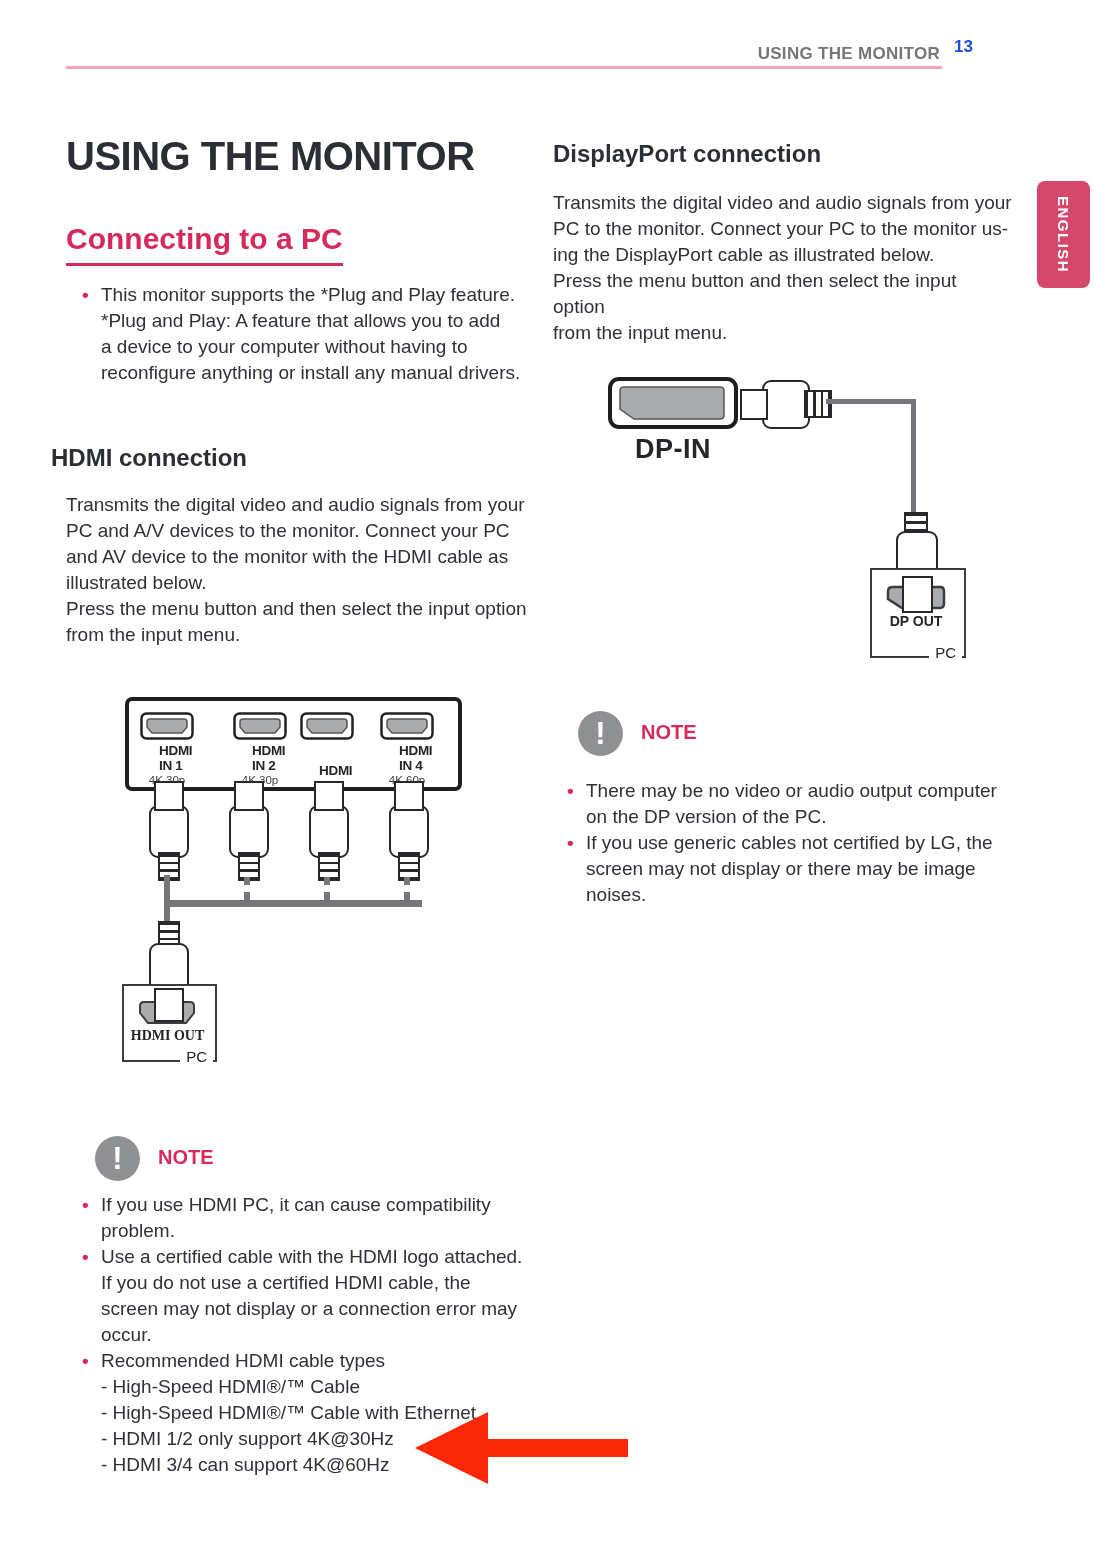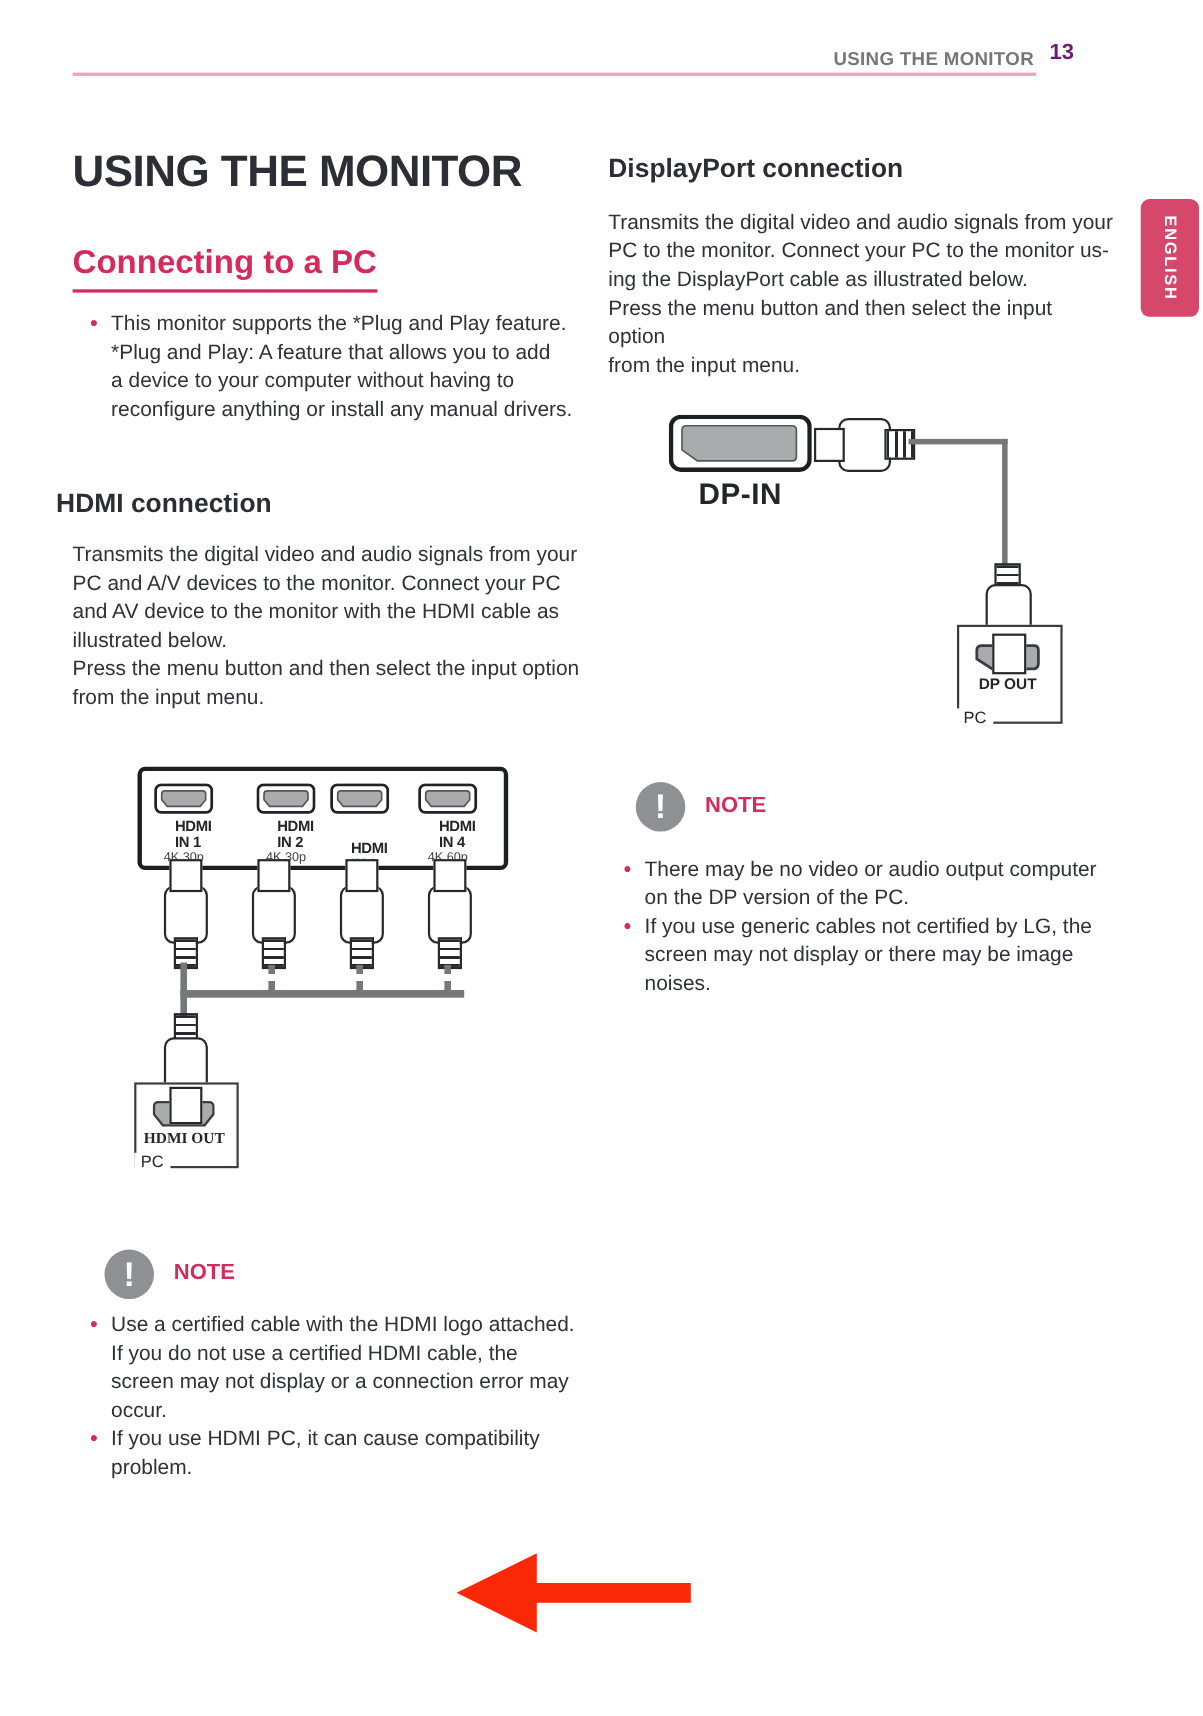--- a/index.html
+++ b/index.html
@@ -4,21 +4,21 @@
 <style>
   html,body{margin:0;padding:0;background:#fff;}
   .page{position:relative;width:1094px;height:1560px;background:#ffffff;overflow:hidden;
         font-family:"Liberation Sans",sans-serif;color:#2e3137;}
   .abs{position:absolute;}
   .pre{white-space:pre-line;}
 
   
   .hdr-label{left:500px;top:44px;width:440px;text-align:right;font-size:17px;font-weight:bold;
              color:#75767a;letter-spacing:.3px;}
-  .hdr-num{left:954px;top:37px;font-size:20px;font-weight:bold;color:#701a75;}
+  .hdr-num{left:954px;top:37px;font-size:17px;font-weight:bold;color:#1d4ed8;}
   .hdr-rule{left:66px;top:66px;width:876px;height:3px;background:#f0a2b8;}
 
   
   .h1{left:66px;top:134px;font-size:40px;font-weight:bold;color:#2b2e34;letter-spacing:-.5px;}
   .h2{left:66px;top:222px;font-size:30px;font-weight:bold;color:#d52a5c;
       border-bottom:3.5px solid #d52a5c;padding-bottom:7px;display:inline-block;}
   .h3{font-size:24px;font-weight:bold;color:#2b2e34;}
   .body-t{font-size:19px;line-height:26px;color:#2e3137;}
 
   ul.blist{list-style:none;margin:0;padding:0;}
@@ -39,21 +39,21 @@
   .port-lab{font-size:13.5px;font-weight:bold;color:#232528;margin-top:3px;letter-spacing:-.3px;margin-left:32px;}
   .port-spec{font-size:11.5px;color:#3a3d42;margin-top:1px;}
   .neck{background:#fff;border:2px solid #26282b;z-index:5;}
   .pbody{background:#fff;border:2px solid #26282b;border-radius:9px;}
   .ribs-v{border:2px solid #26282b;background:repeating-linear-gradient(180deg,#26282b 0 2.5px,#ffffff 2.5px 7.5px);}
   .ribs-h{border:2px solid #26282b;background:repeating-linear-gradient(90deg,#26282b 0 2.5px,#ffffff 2.5px 7.5px);}
   .cable{background:#76777b;}
   .cable-dash{width:6px;background:repeating-linear-gradient(180deg,#76777b 0 8px,transparent 8px 15px);}
   .pcbox{border:2px solid #3a3c40;background:#fff;}
   .pcport-lab{text-align:center;font-size:14px;font-weight:bold;color:#232528;}
-  .pc-lab{text-align:left;font-size:15px;color:#232528;z-index:6;}
+  .pc-lab{text-align:right;font-size:15px;color:#232528;z-index:6;}
   .pc-lab span{background:#fff;padding:0 6px;}
 
   
   .lang-tab{left:1037px;top:181px;width:53px;height:107px;background:#d5476b;border-radius:8px;
             display:flex;align-items:center;justify-content:center;}
   .lang-tab span{writing-mode:vertical-rl;color:#fff;font-size:15px;font-weight:bold;letter-spacing:1.5px;}
 </style>
 </head>
 <body>
 
@@ -149,26 +149,31 @@
   <svg class="abs" style="left:138px;top:1000px;" width="58" height="26" viewBox="0 0 58 26">
       <path d="M6 2 H52 Q56 2 56 6 V13 L48 23 H10 L2 13 V6 Q2 2 6 2 Z" fill="#a9abad" stroke="#3a3c40" stroke-width="2"></path>
     </svg>
   <div class="abs neck" style="left:154px;top:988px;width:26px;height:30px;"></div>
   <div class="abs pcport-lab" style="left:122px;top:1028px;width:91px;font-family:Liberation Serif, serif;">HDMI OUT</div>
   <div class="abs pc-lab" style="left:122px;top:1048px;width:91px;"><span>PC</span></div>
 
   <div class="abs note-ico" style="left:95px;top:1136px;">!</div>
   <div class="abs note-title" style="left:158px;top:1146px;">NOTE</div>
   <ul class="blist abs" style="left:80px;top:1192px;width:448px;">
+    <li>If you use HDMI PC, it can cause compatibility
+problem.</li>
     <li>Use a certified cable with the HDMI logo attached.
 If you do not use a certified HDMI cable, the
 screen may not display or a connection error may
 occur.</li>
-    <li>If you use HDMI PC, it can cause compatibility
-problem.</li>
+    <li>Recommended HDMI cable types
+- High-Speed HDMI®/™ Cable
+- High-Speed HDMI®/™ Cable with Ethernet
+- HDMI 1/2 only support 4K@30Hz
+- HDMI 3/4 can support 4K@60Hz</li>
   </ul>
 
   <svg class="abs" style="left:410px;top:1406px;" width="222" height="80" viewBox="0 0 222 80">
     <polygon points="5,42 78,6 78,33 218,33 218,51 78,51 78,78" fill="#fb2808"></polygon>
   </svg>
 
   <div class="abs h3" style="left:553px;top:140px;text-align:right;">DisplayPort connection</div>
   <div class="abs body-t pre" style="left:553px;top:190px;width:460px;">Transmits the digital video and audio signals from your
 PC to the monitor. Connect your PC to the monitor us-
 ing the DisplayPort cable as illustrated below.

